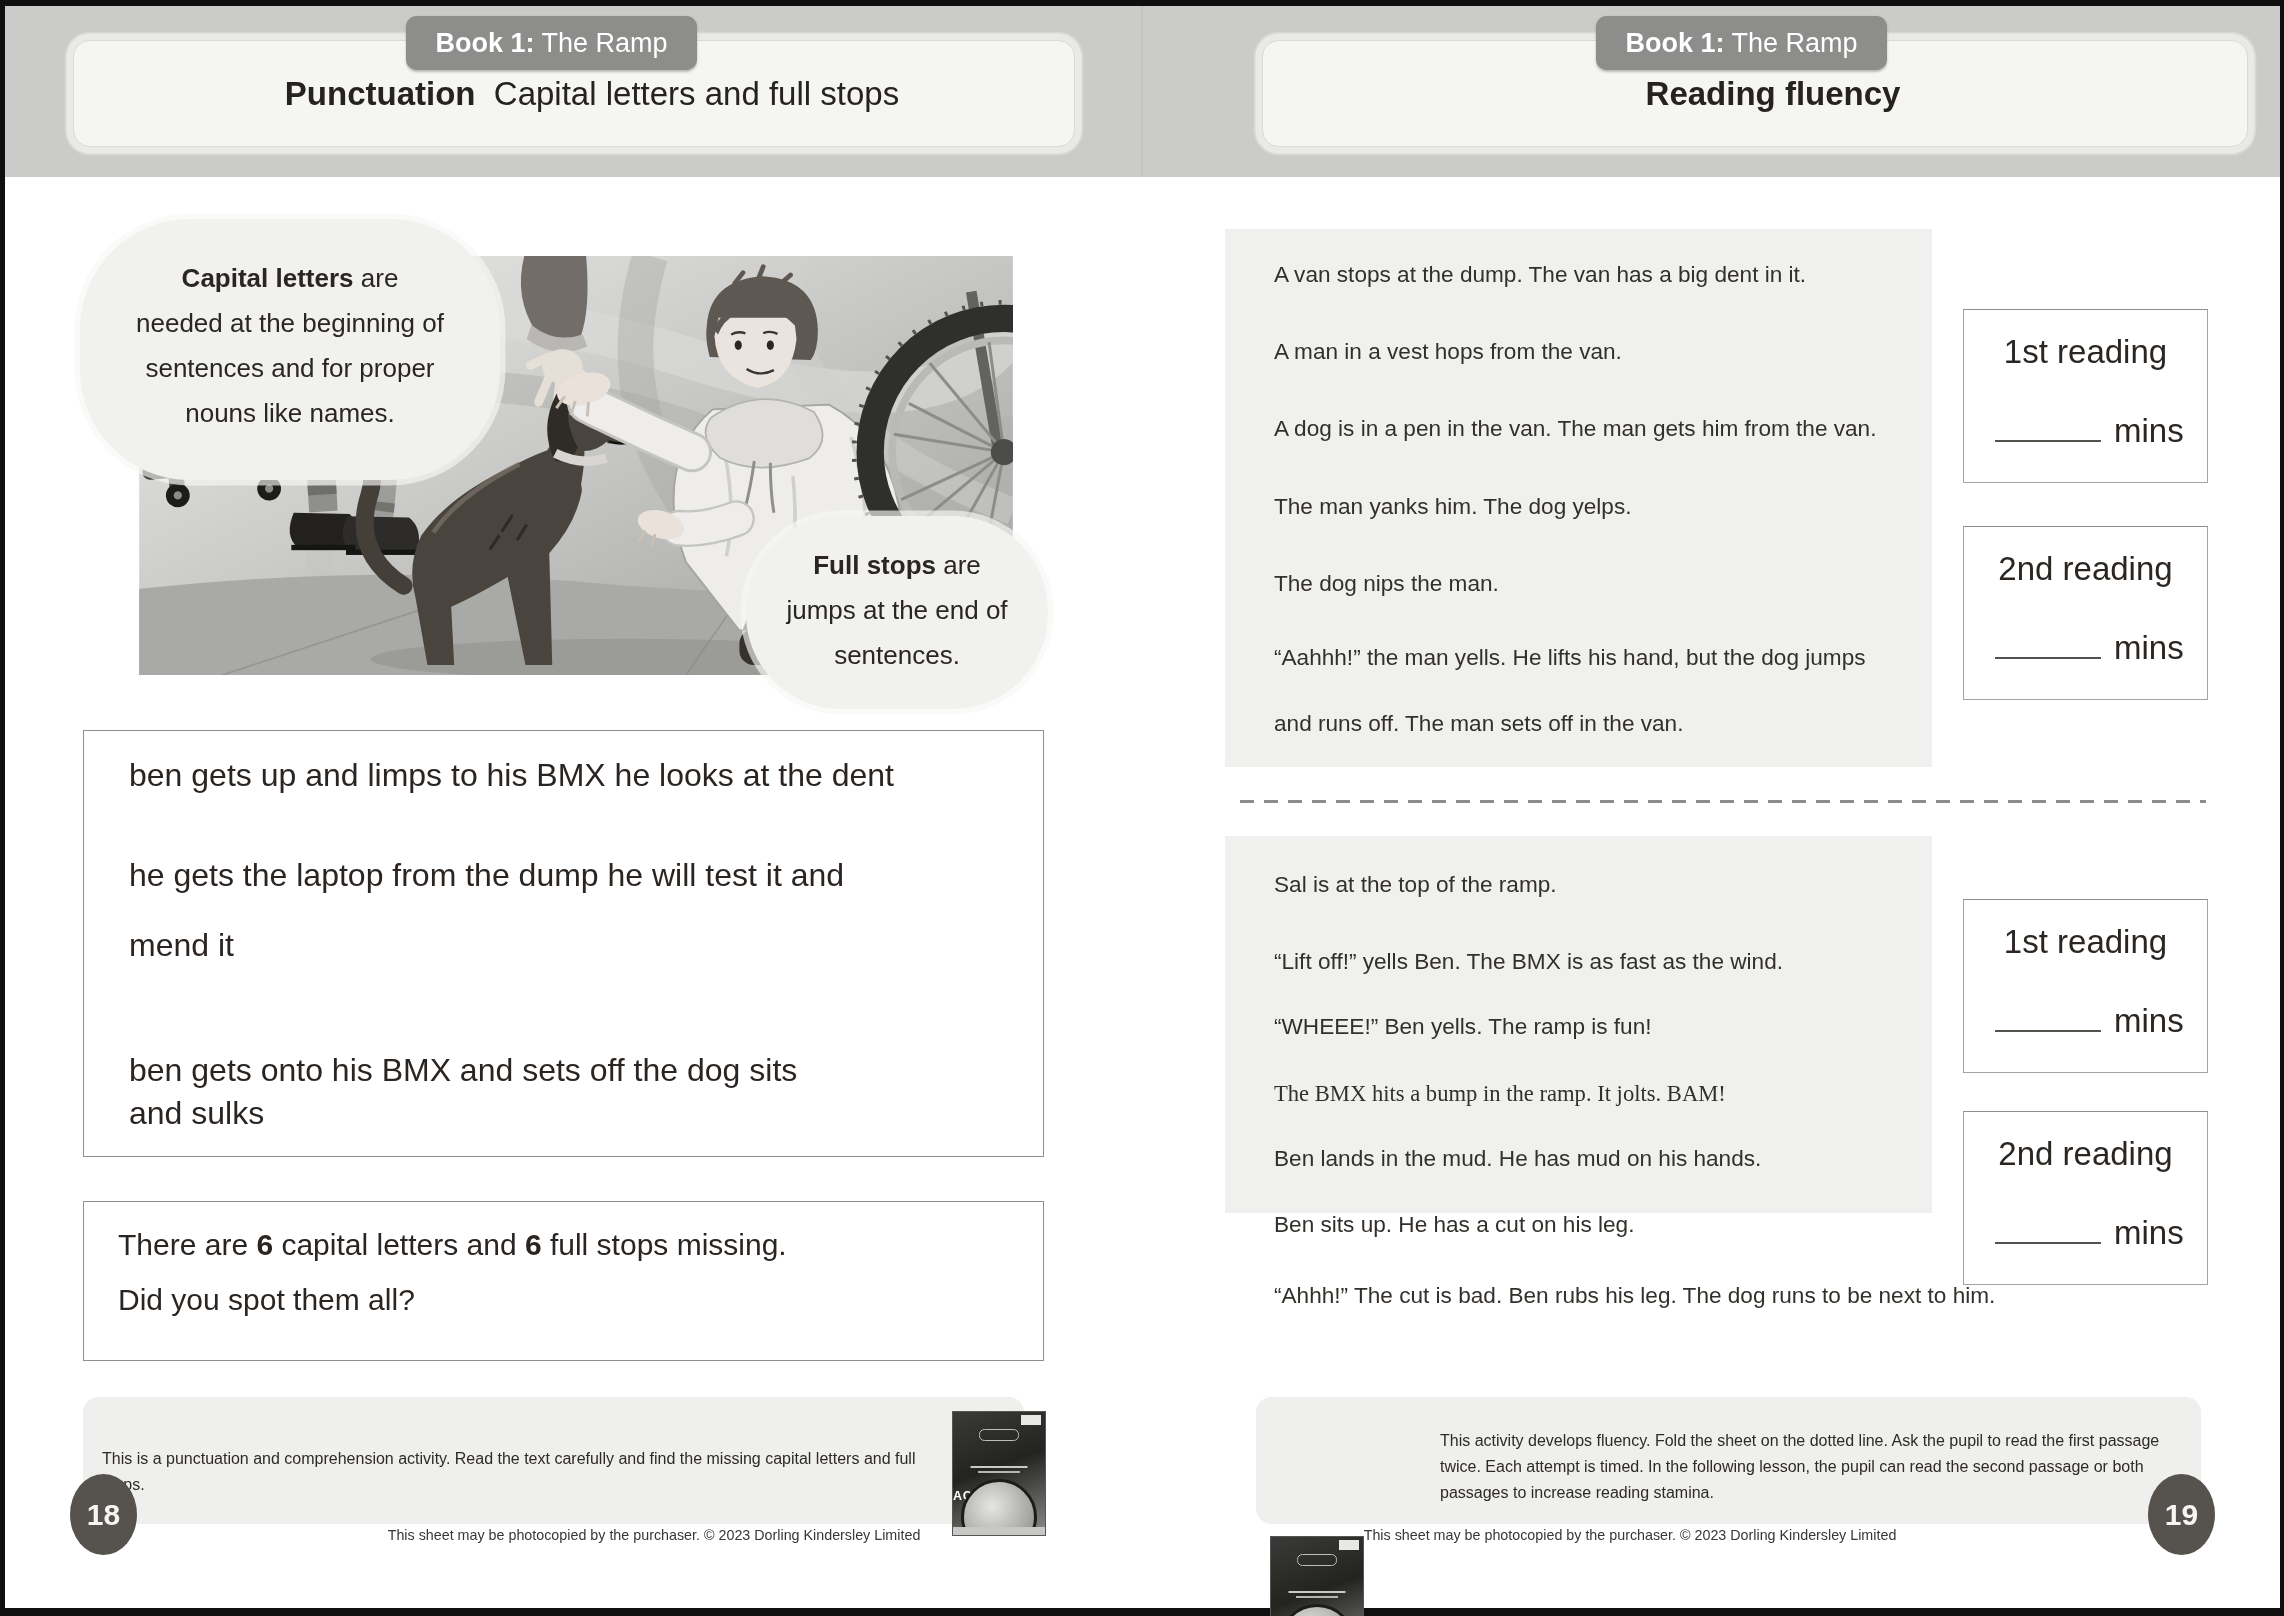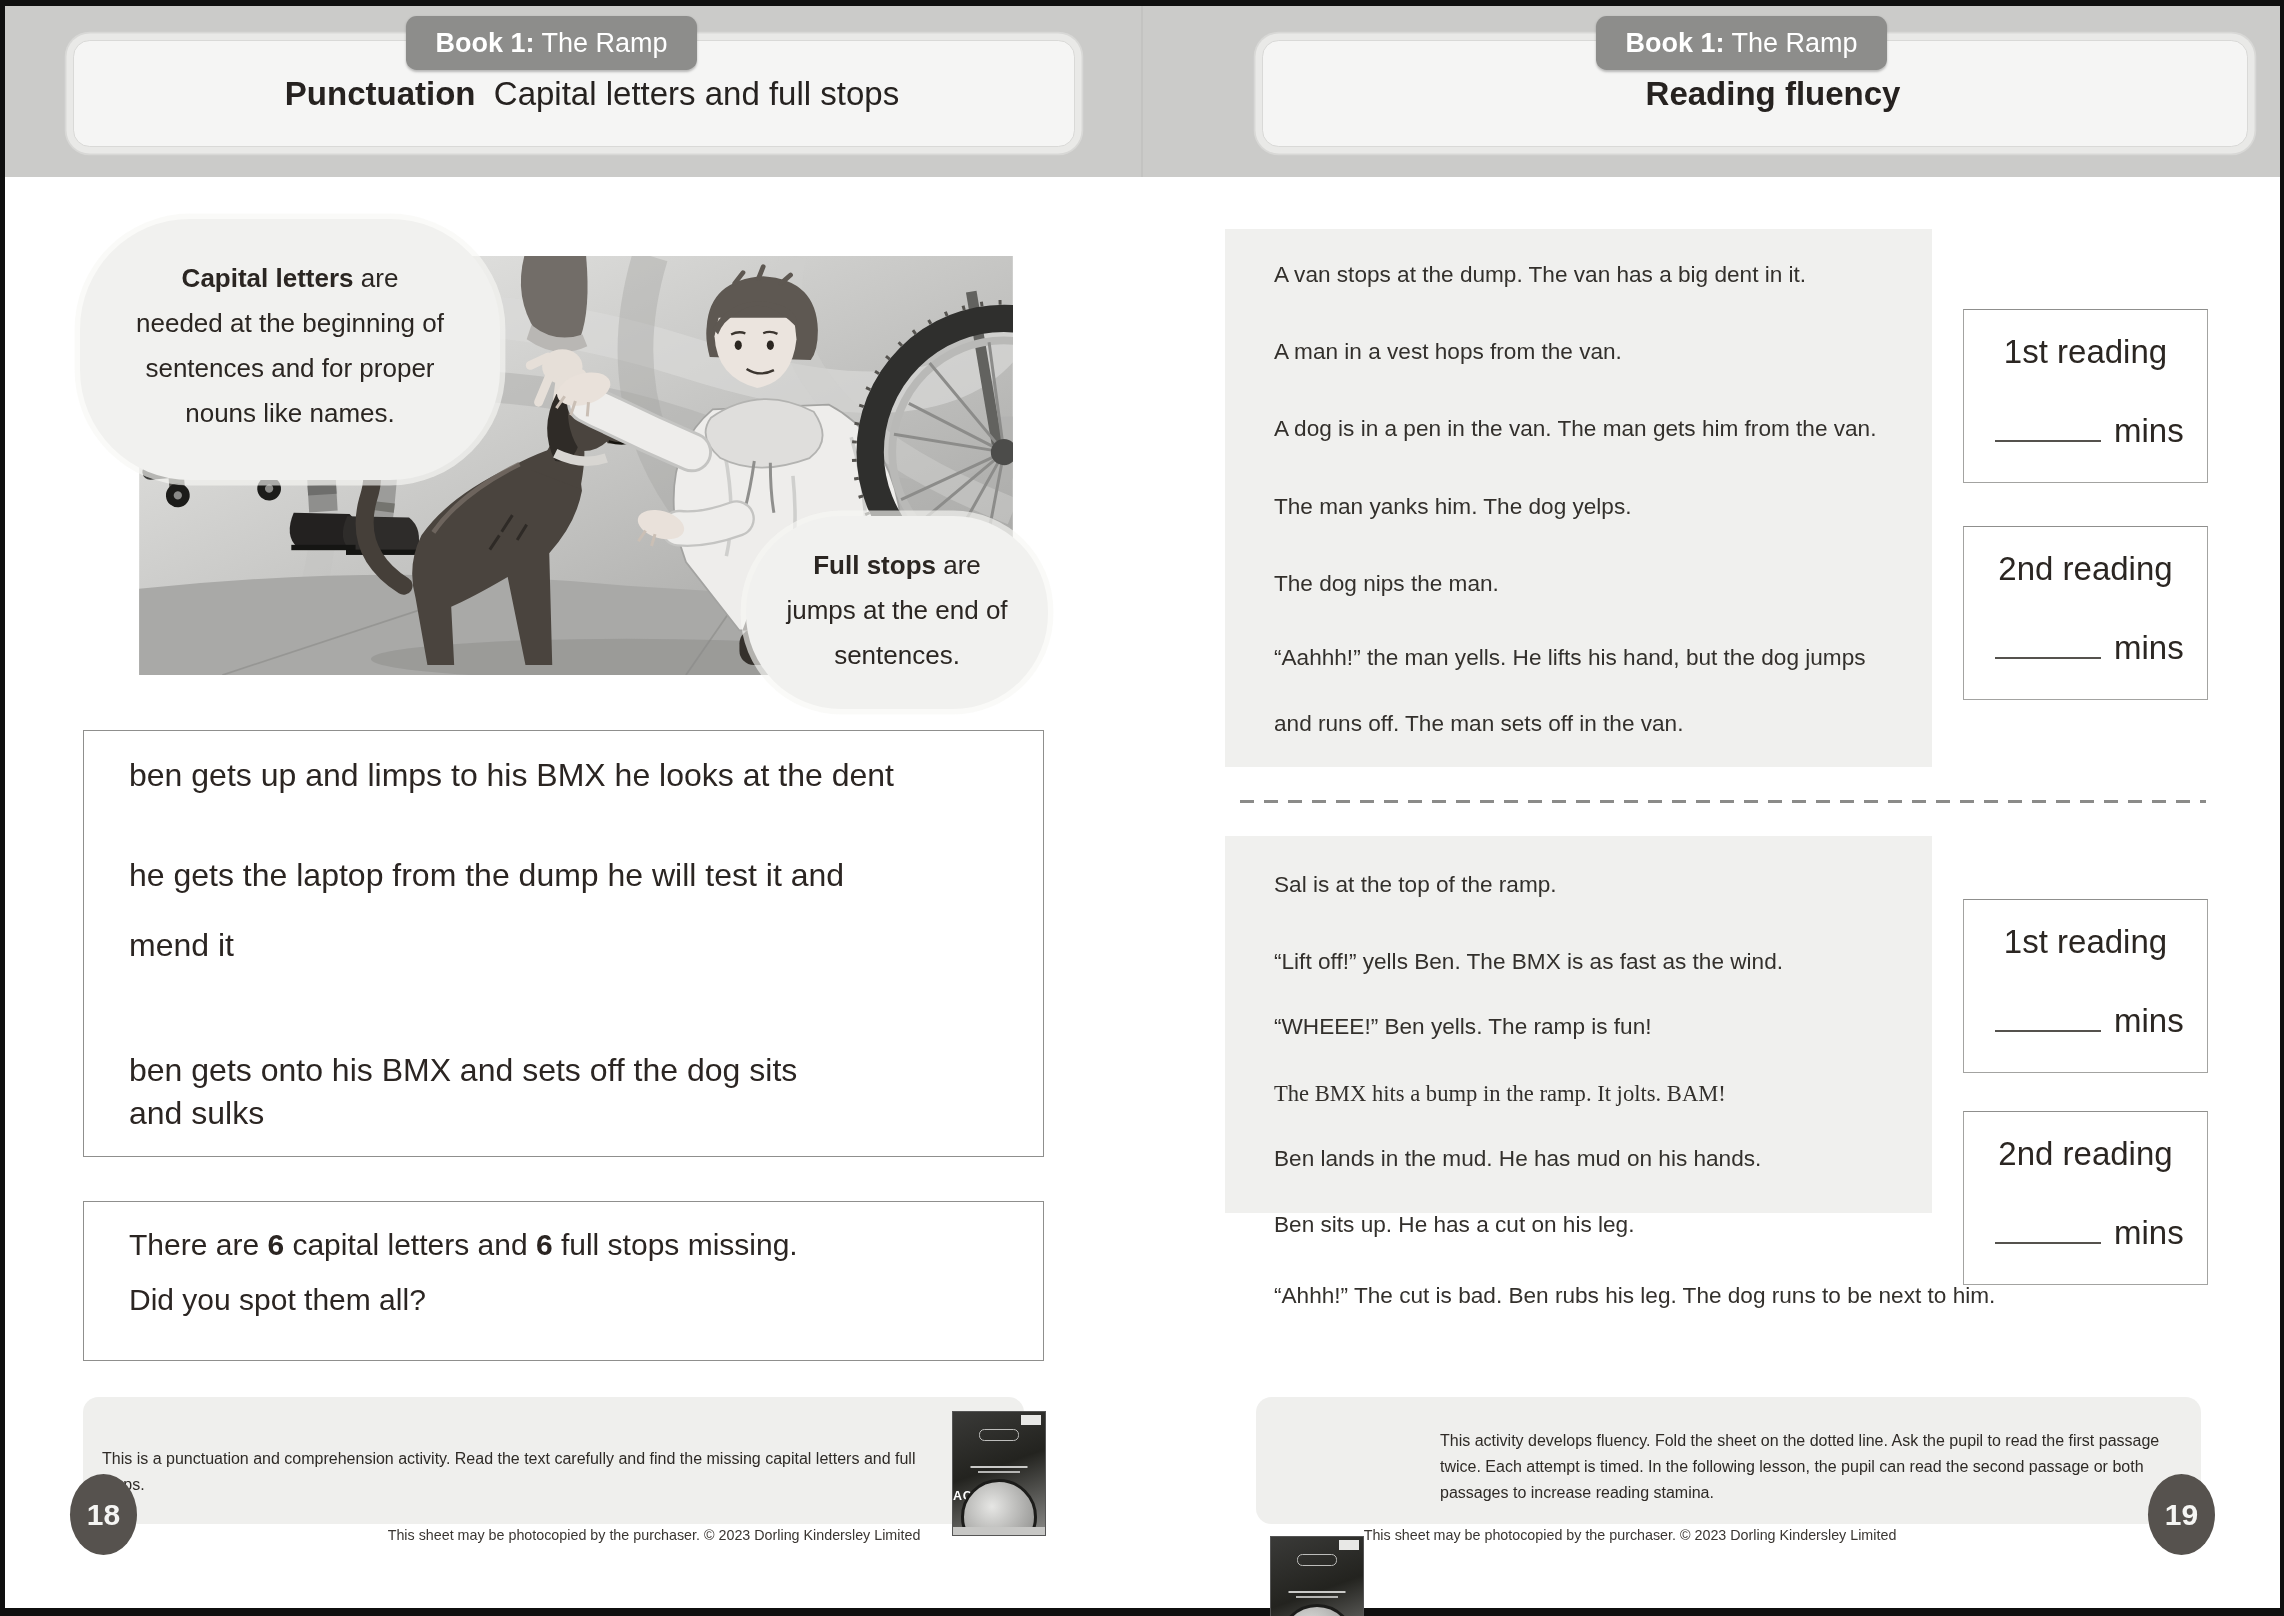--- a/index.html
+++ b/index.html
@@ -23,21 +23,21 @@
   .badge-text b{font-weight:bold;}
 
   
   .bubble{background:#f1f1ef;box-shadow:0 0 0 5.4px rgba(247,247,245,.65);text-align:center;color:#2b2622;}
   .bubble .bl{font-size:26px;line-height:45px;white-space:pre;}
   .bubble b{font-weight:bold;}
 
   
   .rule-box{background:#ffffff;border:1.8px solid #8f8f8d;}
   .ex-line{position:absolute;left:45px;font-size:32px;color:#2b2522;white-space:pre;}
-  .q-line{position:absolute;left:45px;font-size:30px;color:#2b2522;white-space:pre;}
+  .q-line{position:absolute;left:34px;font-size:30px;color:#2b2522;white-space:pre;}
   .q-line b{font-weight:bold;}
 
   
   .passage{background:#f0f0ee;}
   .p-line{position:absolute;left:49px;font-size:22.6px;color:#33302c;white-space:pre;}
 
   .timer{background:#ffffff;border:1.8px solid #a3a3a1;border-top-color:#8f8f8d;}
   .timer-label{position:absolute;left:0;top:22.6px;width:100%;text-align:center;font-size:33px;color:#2b2622;}
   .timer-row{position:absolute;left:31px;top:102px;font-size:33px;color:#2b2622;}
   .timer-blank{display:inline-block;width:106px;height:26px;border-bottom:2.4px solid #55524e;margin-right:13px;}

